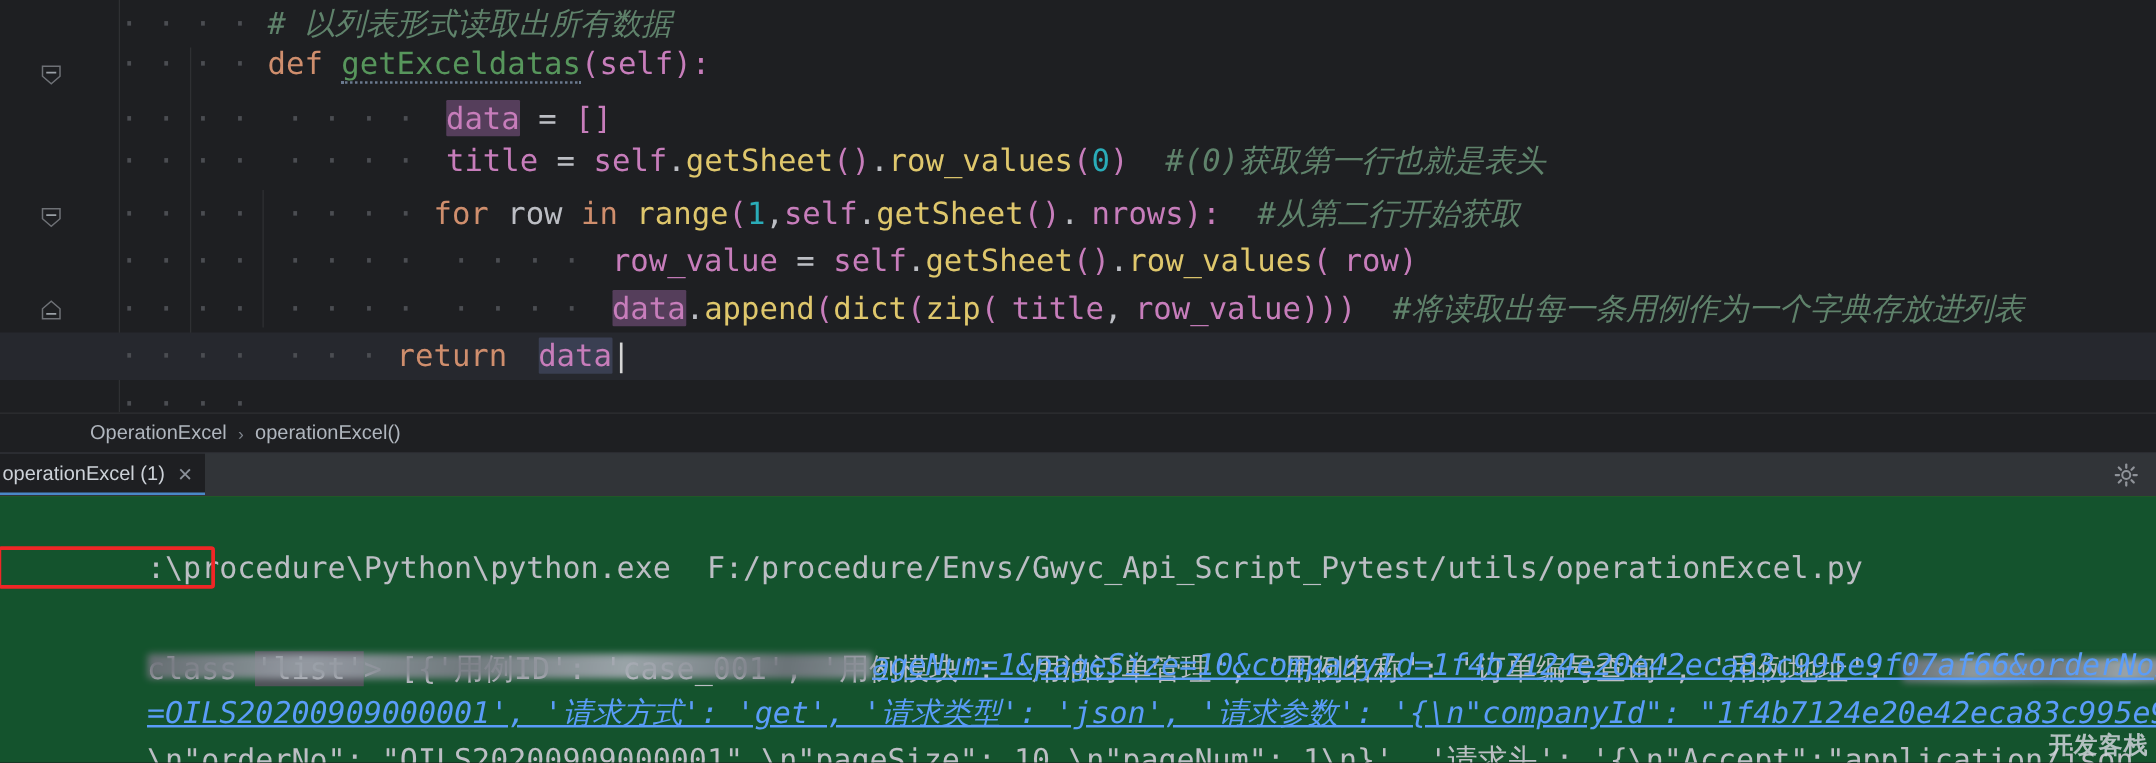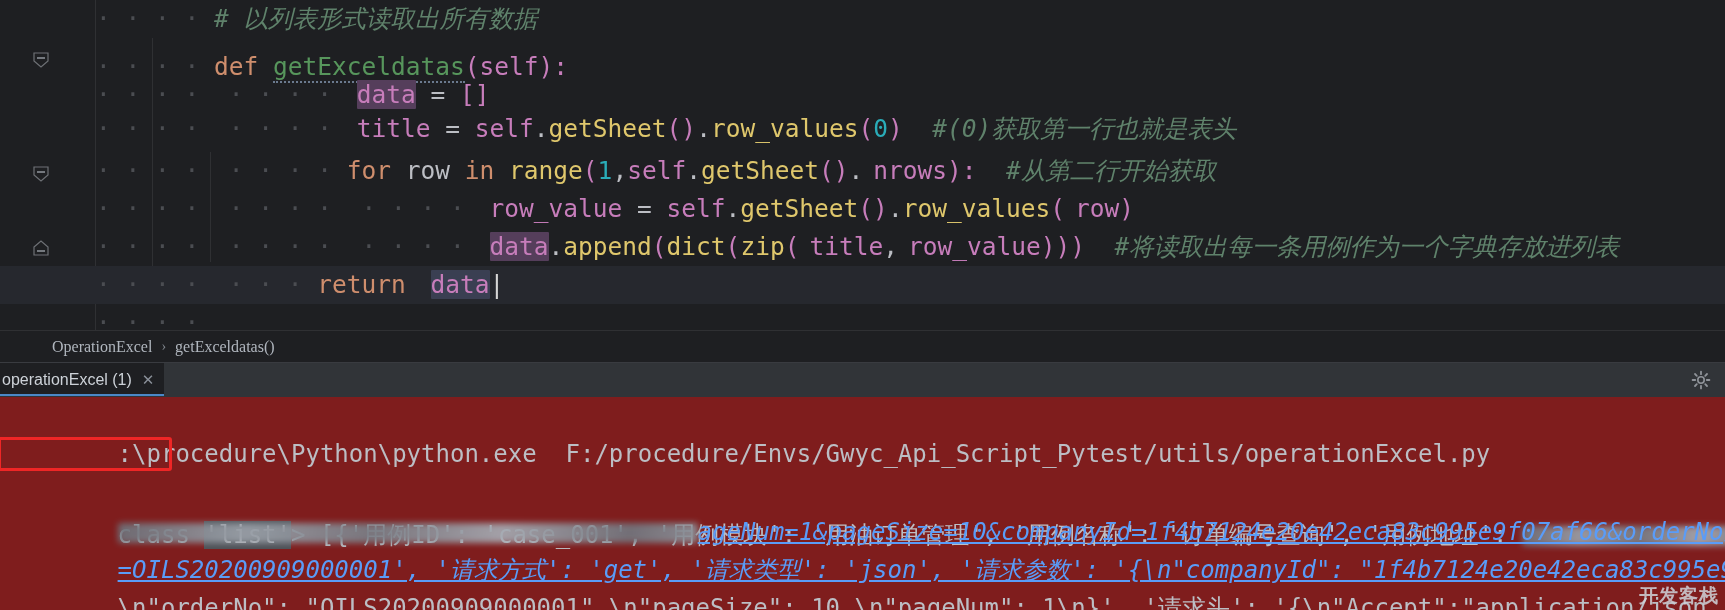--- a/index.html
+++ b/index.html
@@ -38,39 +38,39 @@
   
   .fold{position:absolute;left:32px;width:18px;height:18px;}
   .bulb{position:absolute;left:58px;width:20px;height:20px;}
 
   .indent-guide{position:absolute;width:1px;background:#2f3033;}
 
   
   .breadcrumb{
     position:absolute;left:0;top:330px;width:1725px;height:32px;
     background:#1e1f22;border-top:1px solid #2f3033;
-    display:flex;align-items:center;padding-left:52px;box-sizing:border-box;
-    font-family:Liberation Serif, serif;font-size:16px;color:#b4bcc6;
+    display:flex;align-items:center;padding-left:72px;box-sizing:border-box;
+    font-family:Liberation Sans, sans-serif;font-size:16px;color:#b4bcc6;
   }
   .crumb{color:#b0b6be;}
   .crumb-sep{margin:0 9px;color:#7f858d;font-size:14px;}
 
   
   .runwin{position:absolute;left:0;top:362px;width:1725px;height:248px;background:#1e1f22;border-top:1px solid #393b40;}
   .tabbar{position:relative;height:34px;background:#313438;border-bottom:5px solid #4d7c0f;}
   .runtab{
     position:absolute;left:0;top:0;height:33px;display:flex;align-items:center;
     padding:0 10px 0 2px;background:#1e1f22;color:#cdd2d8;
     font-family:"Liberation Sans",sans-serif;font-size:16px;
   }
   .runtab .close{margin-left:10px;color:#8a9099;font-size:15px;}
   .runtab .underline{position:absolute;left:0;bottom:0;width:100%;height:2px;background:#4a88c7;}
   .gear{position:absolute;right:14px;top:7px;width:20px;height:20px;opacity:.72;}
 
-  .console{position:absolute;left:0;top:34px;width:1725px;height:214px;background:#7f1d1d;overflow:hidden;}
+  .console{position:absolute;left:0;top:34px;width:1725px;height:214px;background:#14532d;overflow:hidden;}
   .cline{position:relative;height:38px;line-height:38px;font-size:24px;white-space:pre;padding-left:2px;color:#bcbec4;}
   .red-box{position:absolute;left:-2px;top:2px;width:174px;height:34px;border:3px solid #ef2626;border-radius:3px;box-sizing:border-box;}
   .inv{background:#4e5157;}
   .link{color:#5a9cf8;text-decoration:underline;font-style:italic;}
   .blur{display:inline-block;vertical-align:middle;border-radius:2px;
         background:linear-gradient(100deg,#6d7078 0%,#9aa0a8 22%,#797d85 44%,#a6abb3 66%,#72767e 88%,#8e939b 100%);
         filter:blur(3px);opacity:.92;}
   .wm{position:absolute;right:6px;bottom:2px;font-family:"Liberation Sans",sans-serif;
       font-size:19px;font-weight:bold;color:#cfd4da;opacity:.85;letter-spacing:1px;}
 </style>
@@ -107,21 +107,21 @@
       <rect x="7" y="14" width="6" height="2" rx="1" fill="#d8d8d8"></rect>
       <rect x="7.5" y="16.5" width="5" height="1.6" rx=".8" fill="#d8d8d8"></rect>
     </svg>
 
     <div class="code">
 
       <div class="line" style="top:0px;position:absolute;">
         <span class="txt"><span class="dot">· · · ·</span> <span class="cmt"># 以列表形式读取出所有数据</span></span>
       </div>
 
-      <div class="line" style="top:48px;position:absolute;padding-left:32px;">
+      <div class="line" style="top:32px;position:absolute;padding-left:32px;">
         <span class="txt"><span class="dot">· · · ·</span> <span class="kw">def </span><span class="def-name squig">getExceldatas</span><span class="paren">(</span><span class="self">self</span><span class="paren">):</span></span>
       </div>
 
       <div class="line" style="top:76px;position:absolute;">
         <span class="txt"><span class="dot">· · · ·  · · · ·</span> <span class="var sel2">data</span><span class="pl"> = </span><span class="paren">[]</span></span>
       </div>
 
       <div class="line" style="top:110px;position:absolute;">
         <span class="txt"><span class="dot">· · · ·  · · · ·</span> <span class="var">title</span><span class="pl"> = </span><span class="self">self</span><span class="pl">.</span><span class="meth">getSheet</span><span class="paren">()</span><span class="pl">.</span><span class="meth">row_values</span><span class="paren">(</span><span class="num">0</span><span class="paren">)</span><span class="cmt">  #(0)获取第一行也就是表头</span></span>
       </div>
@@ -145,21 +145,21 @@
       <div class="line" style="top:304px;position:absolute;">
         <span class="txt"><span class="dot">· · · ·</span></span>
       </div>
 
     </div>
   </div>
 
   <div class="breadcrumb">
     <span class="crumb">OperationExcel</span>
     <span class="crumb-sep">›</span>
-    <span class="crumb">getExceldatas()</span>
+    <span class="crumb">operationExcel()</span>
   </div>
 
   <div class="runwin">
 
     <div class="tabbar">
       <div class="runtab">
         <span>operationExcel (1)</span>
         <span class="close">✕</span>
         <span class="underline"></span>
       </div>

